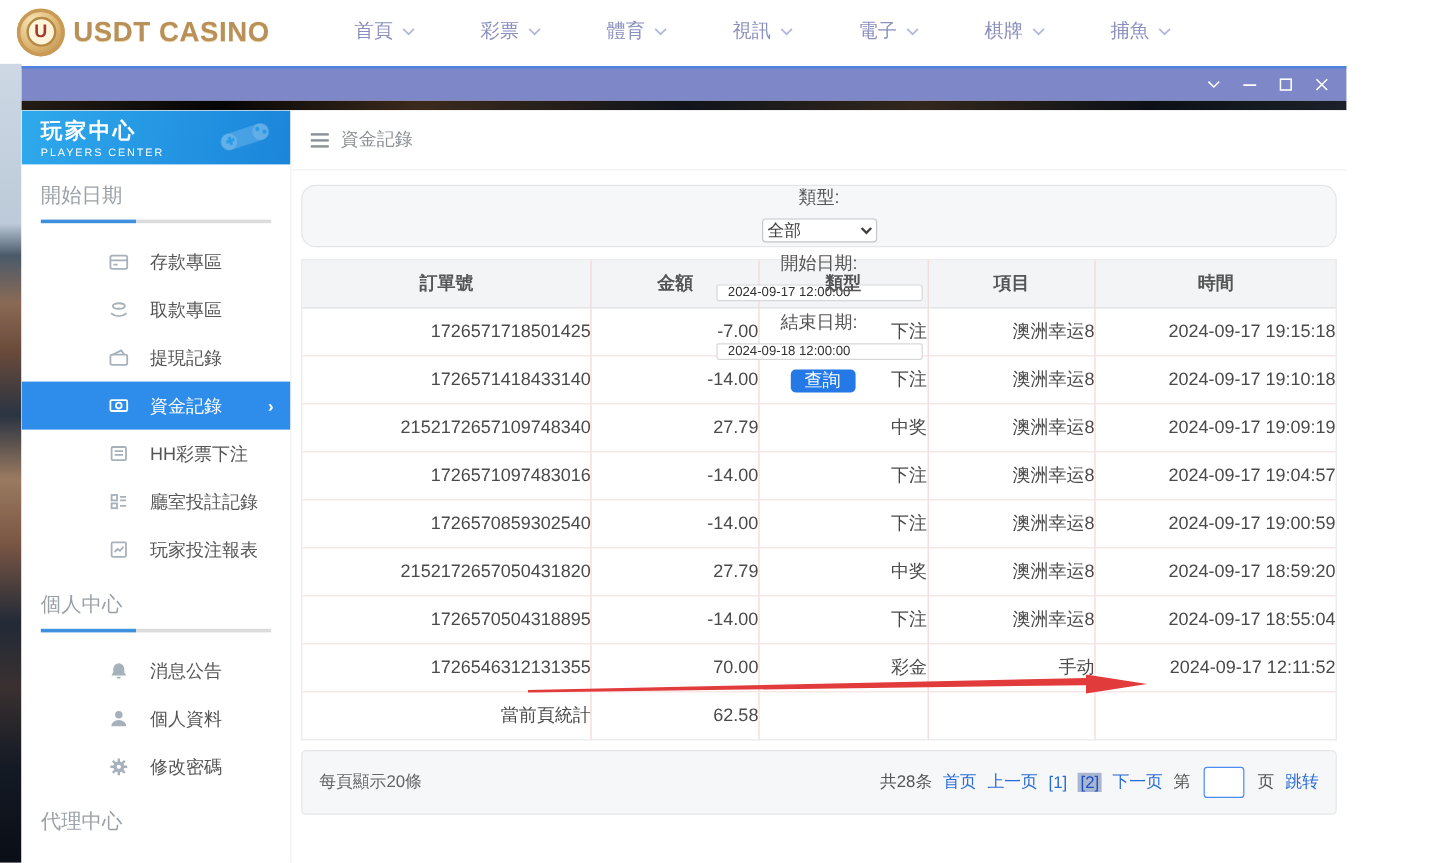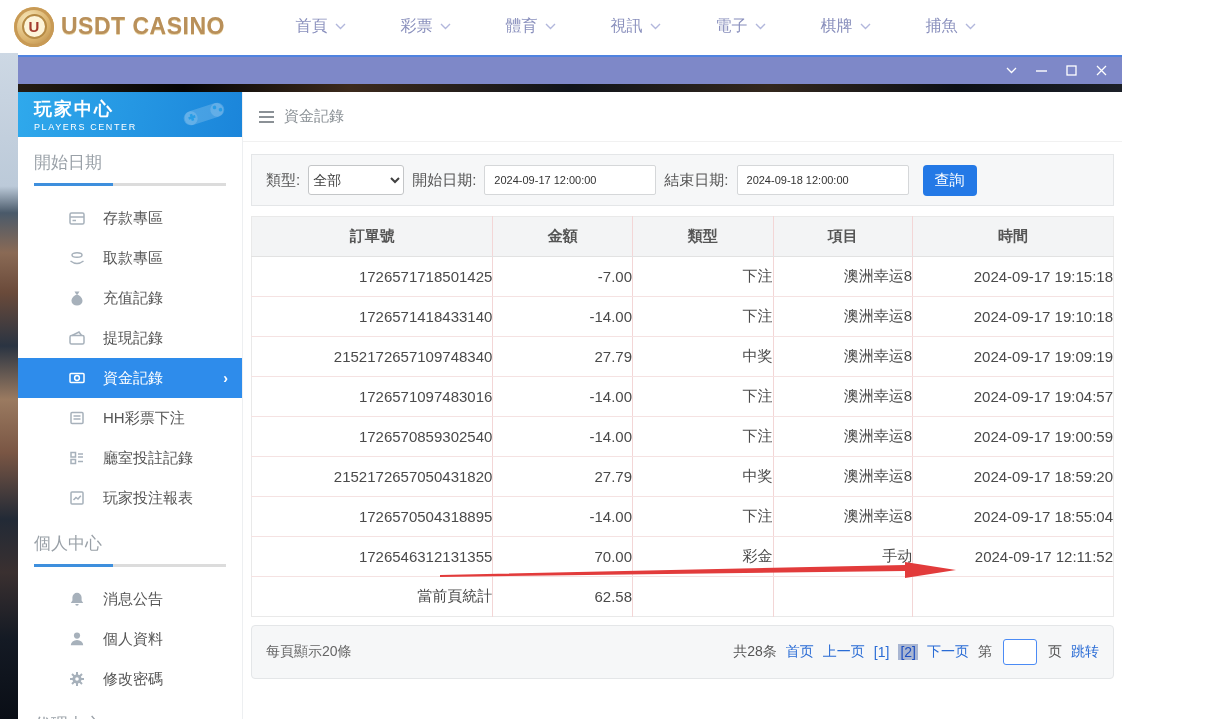--- a/index.html
+++ b/index.html
@@ -39,37 +39,37 @@
   
   .sidebar { width:225px; flex:0 0 225px; background:#fff; border-right:1px solid #edeff1; overflow:hidden; }
   .sb-header { height:45px; background:linear-gradient(100deg,#2fa9ec,#1b85da); color:#fff; padding:5px 0 0 16px; position:relative; }
   .sb-title { font-size:18px; font-weight:bold; letter-spacing:2px; }
   .sb-subtitle { font-size:9px; letter-spacing:1.6px; margin-top:1px; }
   .sb-gamepad { position:absolute; right:12px; top:7px; opacity:.6; }
   .sb-section-title { margin:14px 16px 0; font-size:17px; color:#9aa1a8; }
   .sb-underline { margin:9px 0 0 16px; height:3px; width:192px;
     background:linear-gradient(to right,#3e8fdd 0 79px,#dcdcdc 79px); }
   .sb-items { margin-top:12px; }
-  .sb-item { height:40px; display:flex; align-items:center; padding-left:50px; gap:17px;
+  .sb-item { height:40px; display:flex; align-items:center; padding-left:72px; gap:17px;
     color:#555; font-size:15px; cursor:pointer; position:relative; }
   .sb-item .icn { width:18px; height:18px; color:#a7b1bb; display:flex; flex:0 0 18px; }
   .sb-item.active { background:#2e8ceb; color:#fff; }
   .sb-item.active .icn { color:#fff; }
   .sb-item .chev { position:absolute; right:14px; font-size:14px; font-weight:bold; }
 
   
   .main { flex:1; display:flex; flex-direction:column; min-width:0; background:#fff; position:relative; }
   .breadcrumb { height:50px; flex:0 0 50px; display:flex; align-items:center; gap:10px;
     padding-left:16px; color:#8b9196; font-size:15px; border-bottom:1px solid #f1f1f1; }
   .hamburger { display:flex; flex-direction:column; gap:3px; }
   .hamburger span { width:15px; height:2px; background:#8b9196; }
   .content { flex:1; padding:12px 8px 0 8px; }
 
-  .filter-panel { height:52px; background:#f6f7f8; border:1px solid #e4e6e8; border-radius:0;
-    display:flex; align-items:center; padding:0 14px; gap:8px; font-size:15px; color:#555; }
+  .filter-panel { height:52px; background:#f6f7f8; border:1px solid #e4e6e8; border-radius:12px;
+    display:flex; align-items:center; padding:0 14px; gap:8px; font-size:15px; color:#555;flex-direction:column; }
   .type-select { width:96px; height:30px; border:1px solid #c4c6c8; border-radius:3px; background:#fff;
     font-size:14px; color:#404040; font-family:inherit; }
   .date-input { width:172px; height:30px; border:1px solid #d5d7d9; border-radius:2px; background:#fff;
     font-size:11px; color:#333; padding:0 9px; font-family:inherit; }
   .search-btn { width:54px; height:31px; background:#2479e6; color:#ffffff; border:none; border-radius:4px;
     font-size:15px; margin-left:6px; cursor:pointer; font-family:Liberation Sans, sans-serif; }
 
   .records-table { width:100%; margin-top:10px; border-collapse:collapse; font-size:15px; color:#4a4a4a;
     border:1px solid #e9e9e9; table-layout:fixed; }
   .records-table th { height:40px; background:#f3f4f5; font-weight:bold; color:#555;
@@ -209,29 +209,20 @@
           <span class="icn">
               <svg width="18" height="18" viewBox="0 0 18 18" fill="none" stroke="currentColor" stroke-width="1.5">
                 <ellipse cx="9" cy="6" rx="5" ry="2.3"></ellipse>
                 <path d="M2.5 12 q6.5 5 13 0"></path>
               </svg>
             </span>
           <span>取款專區</span>
         </div>
         <div class="sb-item">
           <span class="icn">
-              <svg width="18" height="18" viewBox="0 0 18 18">
-                <path d="M6.5 2.5 h5 l-1.8 3 h-1.4 z" fill="currentColor"></path>
-                <path d="M9 5.5 c4 1.5 5.5 4 5.5 6.5 a5.5 4.5 0 0 1 -11 0 c0 -2.5 1.5 -5 5.5 -6.5 z" fill="currentColor"></path>
-              </svg>
-            </span>
-          <span>充值記錄</span>
-        </div>
-        <div class="sb-item">
-          <span class="icn">
               <svg width="18" height="18" viewBox="0 0 18 18" fill="none" stroke="currentColor" stroke-width="1.5">
                 <rect x="2" y="6.5" width="14" height="8.5" rx="1.5"></rect>
                 <path d="M4 6.5 L11 3 L13.5 6.5"></path>
               </svg>
             </span>
           <span>提現記錄</span>
         </div>
         <div class="sb-item active">
           <span class="icn">
               <svg width="18" height="18" viewBox="0 0 18 18" fill="none" stroke="currentColor" stroke-width="1.5">

